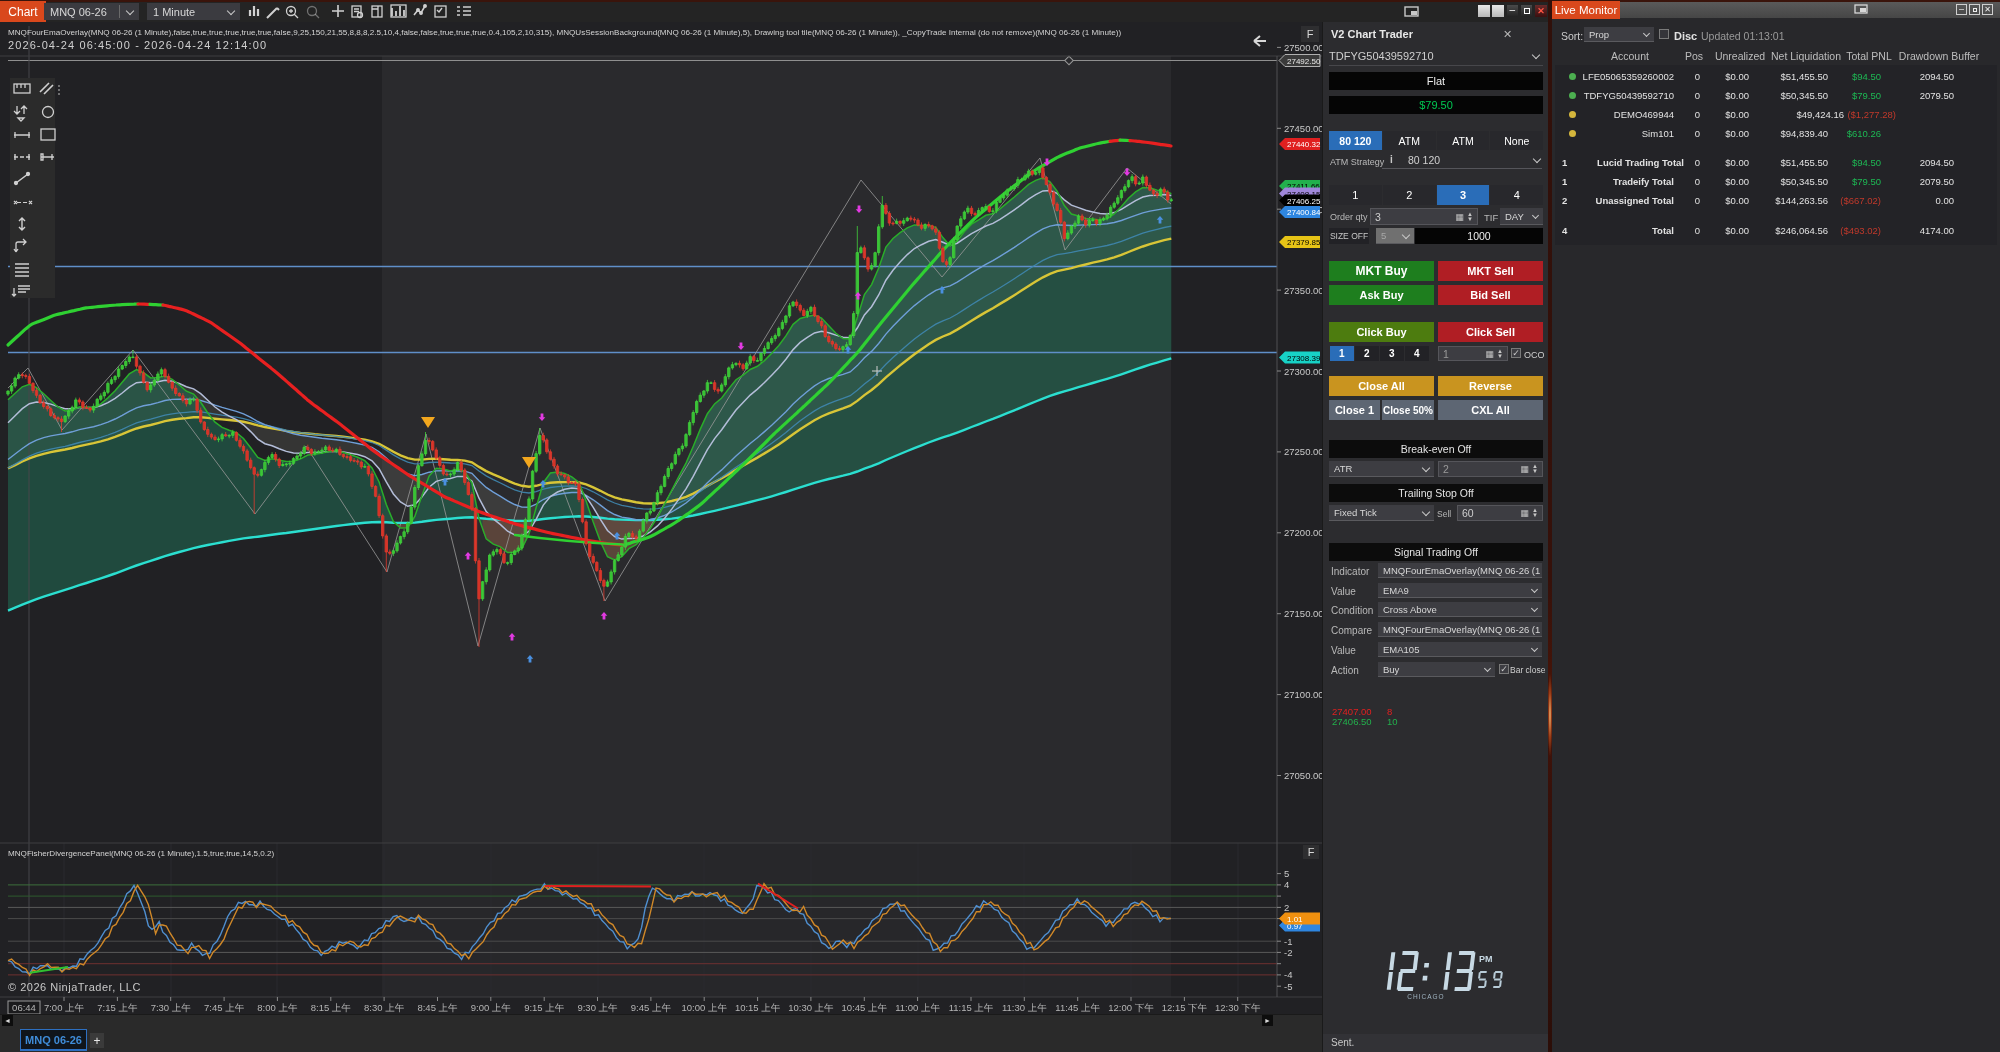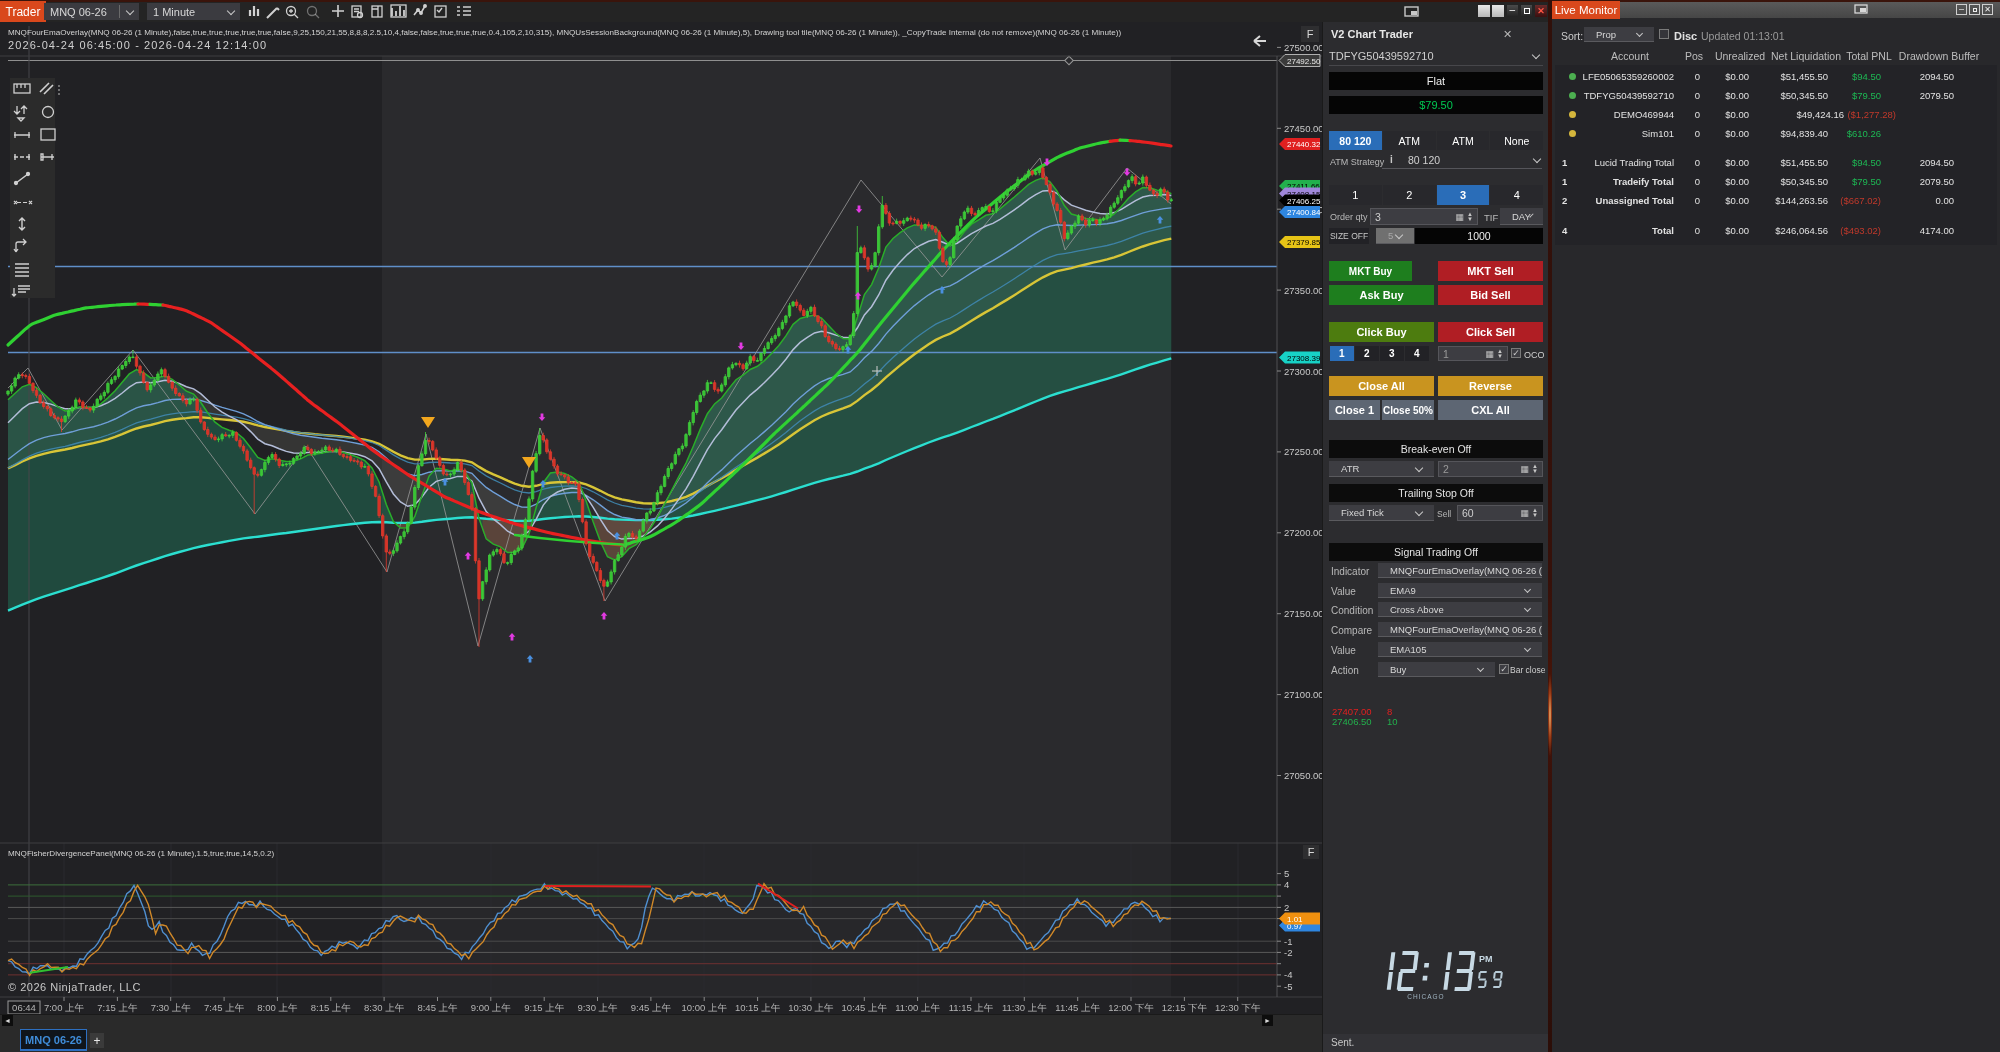--- a/index.html
+++ b/index.html
@@ -8,36 +8,36 @@
 .axt{font:9.5px "Liberation Sans",sans-serif;fill:#c9c9c9}
 .axtag{font:8px "Liberation Sans",sans-serif}
 .fbox{font:11px "Liberation Sans",sans-serif;fill:#d8d8d8;text-anchor:middle}
 .lbl1{font:8.1px "Liberation Sans",sans-serif;fill:#d4d4d4}
 .lbl2{font:11px "Liberation Sans",sans-serif;fill:#d0d0d0;letter-spacing:1.1px}
 .lbl4{font:11px "Liberation Sans",sans-serif;fill:#c8c8c8;letter-spacing:0.5px}
 .tax{font:9.5px "Liberation Sans",sans-serif;fill:#b4b4b4}
 .chev{display:inline-block;width:6px;height:6px;border-right:1.8px solid #c8c8c8;border-bottom:1.8px solid #c8c8c8;transform:rotate(45deg);margin-bottom:2px}
 .btn{position:absolute;display:flex;align-items:center;justify-content:center;color:#fff;font-size:11px;font-weight:700}
 .blk{position:absolute;background:#050505;display:flex;align-items:center;justify-content:center;color:#eee;font-size:11px}
-.sel{position:absolute;background:#3d3d42;border-bottom:1px solid #5a5a5e;color:#d8d8d8;font-size:9.5px;display:flex;align-items:center;padding:0 12px}
+.sel{position:absolute;background:#3d3d42;border-bottom:1px solid #5a5a5e;color:#d8d8d8;font-size:9.5px;display:flex;align-items:center;padding:0 5px}
 .sel .chev{margin-left:auto}
 .ctlbl{position:absolute;color:#b9b9b9;font-size:9px}
 .inp{position:absolute;background:#3d3d42;border:1px solid #55555a;color:#cfcfcf;font-size:10.5px;display:flex;align-items:center;padding:0 4px}
 .calc{margin-left:auto;font-size:9px;color:#c0c0c0;letter-spacing:0}
 .spin{display:inline-block;margin-left:3px;color:#c8c8c8;font-size:6px;line-height:5px}
 .hdrbar{position:absolute;left:1329px;width:214px;height:18px;background:#0c0c0c;color:#e4e4e4;font-size:10.5px;display:flex;align-items:center;justify-content:center}
 .cb{position:absolute;width:10px;height:10px;background:#3d3d42;border:1px solid #7a7a7a;color:#c8c8c8;font-size:9px;line-height:9px;text-align:center}
 .lmrow{position:absolute;left:1552px;width:448px;height:19px;font-size:9.5px;color:#e2e2e2}
 .lmc{position:absolute;top:0;line-height:19px;text-align:right}
 .grn{color:#1db954}.red{color:#c0392b}
 .ticon{fill:none;stroke:#d0d0d0;stroke-width:1.3}
 </style></head><body>
 <div id="root">
 <div class="abs" style="left:0;top:0;width:1552px;height:22px;background:#242424;border-top:2px solid #3a140b"></div>
-<div class="abs" style="left:0;top:1px;width:46px;height:21px;background:#d9481c;color:#fff;font-size:12px;display:flex;align-items:center;justify-content:center">Trader</div>
+<div class="abs" style="left:0;top:1px;width:46px;height:21px;background:#d9481c;color:#fff;font-size:12px;display:flex;align-items:center;justify-content:center">Chart</div>
 <div class="abs" style="left:44px;top:3px;width:95px;height:17px;background:#3b3b40;color:#d8d8d8;font-size:11px;display:flex;align-items:center;padding:0 6px">MNQ 06-26<span style="margin-left:auto;border-left:1px solid #6a6a6a;height:13px"></span><span class="chev" style="margin-left:7px"></span></div>
 <div class="abs" style="left:147px;top:3px;width:93px;height:17px;background:#3b3b40;color:#d8d8d8;font-size:11px;display:flex;align-items:center;padding:0 6px">1 Minute<span class="chev" style="margin-left:auto"></span></div>
 <svg class="abs" style="left:242px;top:2px" width="240" height="19" viewBox="0 0 240 19">
 <g class="ticon">
 <path d="M8,14 V8 M12,14 V4 M16,14 V7" stroke-width="2.2"></path>
 <path d="M27,14 l8,-8 m-8,8 l-2,2 m10,-10 l2,2" stroke-width="2"></path>
 <circle cx="49" cy="9" r="4.5"></circle>
         <path d="M52,12 l4,4 M47,9 h4 M49,7 v4"></path>
 <circle cx="70" cy="9" r="4.5" opacity="0.45"></circle>
         <path d="M73,12 l4,4" opacity="0.45"></path>
@@ -314,21 +314,21 @@
 <div class="btn" style="left:1382.8px;top:185px;width:52.8px;height:20px;background:#28282c;font-weight:400">2</div>
 <div class="btn" style="left:1436.6px;top:185px;width:52.8px;height:20px;background:#2a6db8;font-weight:700">3</div>
 <div class="btn" style="left:1490.4px;top:185px;width:52.8px;height:20px;background:#28282c;font-weight:400">4</div>
 <div class="ctlbl" style="left:1330px;top:212px">Order qty</div>
 <div class="inp" style="left:1370px;top:208px;width:108px;height:17px">3<span class="calc">▦</span><span class="spin">▲<br>▼</span></div>
 <div class="ctlbl" style="left:1484px;top:212px;font-size:9.5px">TIF</div>
 <div class="sel" style="left:1500px;top:208px;width:43px;height:17px">DAY<span class="chev" style="width:5px;height:5px"></span></div>
 <div class="btn" style="left:1329px;top:228px;width:40px;height:16px;background:#222226;color:#c8c8c8;font-size:8.5px;font-weight:400">SIZE OFF</div>
 <div class="sel" style="left:1376px;top:228px;width:38px;height:16px;background:#707070;color:#a8a8a8">5<span class="chev"></span></div>
 <div class="blk" style="left:1415px;top:228px;width:128px;height:16px;font-size:10.5px">1000</div>
-<div class="btn" style="left:1329px;top:261px;width:83px;height:20px;background:#1e7e1e;font-size:10px">MKT Buy</div>
+<div class="btn" style="left:1329px;top:261px;width:105px;height:20px;background:#1e7e1e;font-size:12px">MKT Buy</div>
 <div class="btn" style="left:1438px;top:261px;width:105px;height:20px;background:#b01e24;font-size:11px">MKT Sell</div>
 <div class="btn" style="left:1329px;top:285px;width:105px;height:20px;background:#1e7e1e;font-size:11px">Ask Buy</div>
 <div class="btn" style="left:1438px;top:285px;width:105px;height:20px;background:#b01e24;font-size:11px">Bid Sell</div>
 <div class="btn" style="left:1329px;top:322px;width:105px;height:20px;background:#4d7c0f;font-size:11px">Click Buy</div>
 <div class="btn" style="left:1438px;top:322px;width:105px;height:20px;background:#b01e24;font-size:11px">Click Sell</div>
 <div class="btn" style="left:1329.7px;top:346px;width:24px;height:15px;background:#2a6db8;font-size:10px">1</div>
 <div class="btn" style="left:1354.7px;top:346px;width:24px;height:15px;background:#222226;font-size:10px">2</div>
 <div class="btn" style="left:1379.7px;top:346px;width:24px;height:15px;background:#222226;font-size:10px">3</div>
 <div class="btn" style="left:1404.7px;top:346px;width:24px;height:15px;background:#222226;font-size:10px">4</div>
 <div class="inp" style="left:1438px;top:346px;width:70px;height:15px;color:#9a9a9a">1<span class="calc">▦</span><span class="spin">▲<br>▼</span></div>
@@ -458,21 +458,21 @@
       <span class="abs" style="left:17px;top:6px;width:7px;height:7px;border-radius:50%;background:#d4b63c"></span>
       <span class="lmc" style="left:18px;width:104px;">Sim101</span>
       <span class="lmc" style="left:134px;width:14px">0</span>
       <span class="lmc" style="left:152px;width:45px">$0.00</span>
       <span class="lmc" style="left:210px;width:66px">$94,839.40</span>
       <span class="lmc grn" style="left:280px;width:49px">$610.26</span>
       <span class="lmc" style="left:340px;width:62px"></span>
     </div>
 <div class="lmrow" style="top:153px">
       <span class="lmc" style="left:10px;width:14px;text-align:left;font-weight:700">1</span>
-      <span class="lmc" style="left:18px;width:104px;font-weight:400;">Lucid Trading Total</span>
+      <span class="lmc" style="left:28px;width:104px;font-weight:700;">Lucid Trading Total</span>
       <span class="lmc" style="left:134px;width:14px">0</span>
       <span class="lmc" style="left:152px;width:45px">$0.00</span>
       <span class="lmc" style="left:210px;width:66px">$51,455.50</span>
       <span class="lmc grn" style="left:280px;width:49px">$94.50</span>
       <span class="lmc" style="left:340px;width:62px">2094.50</span>
     </div>
 <div class="lmrow" style="top:172px">
       <span class="lmc" style="left:10px;width:14px;text-align:left;font-weight:700">1</span>
       <span class="lmc" style="left:18px;width:104px;font-weight:600;">Tradeify Total</span>
       <span class="lmc" style="left:134px;width:14px">0</span>

